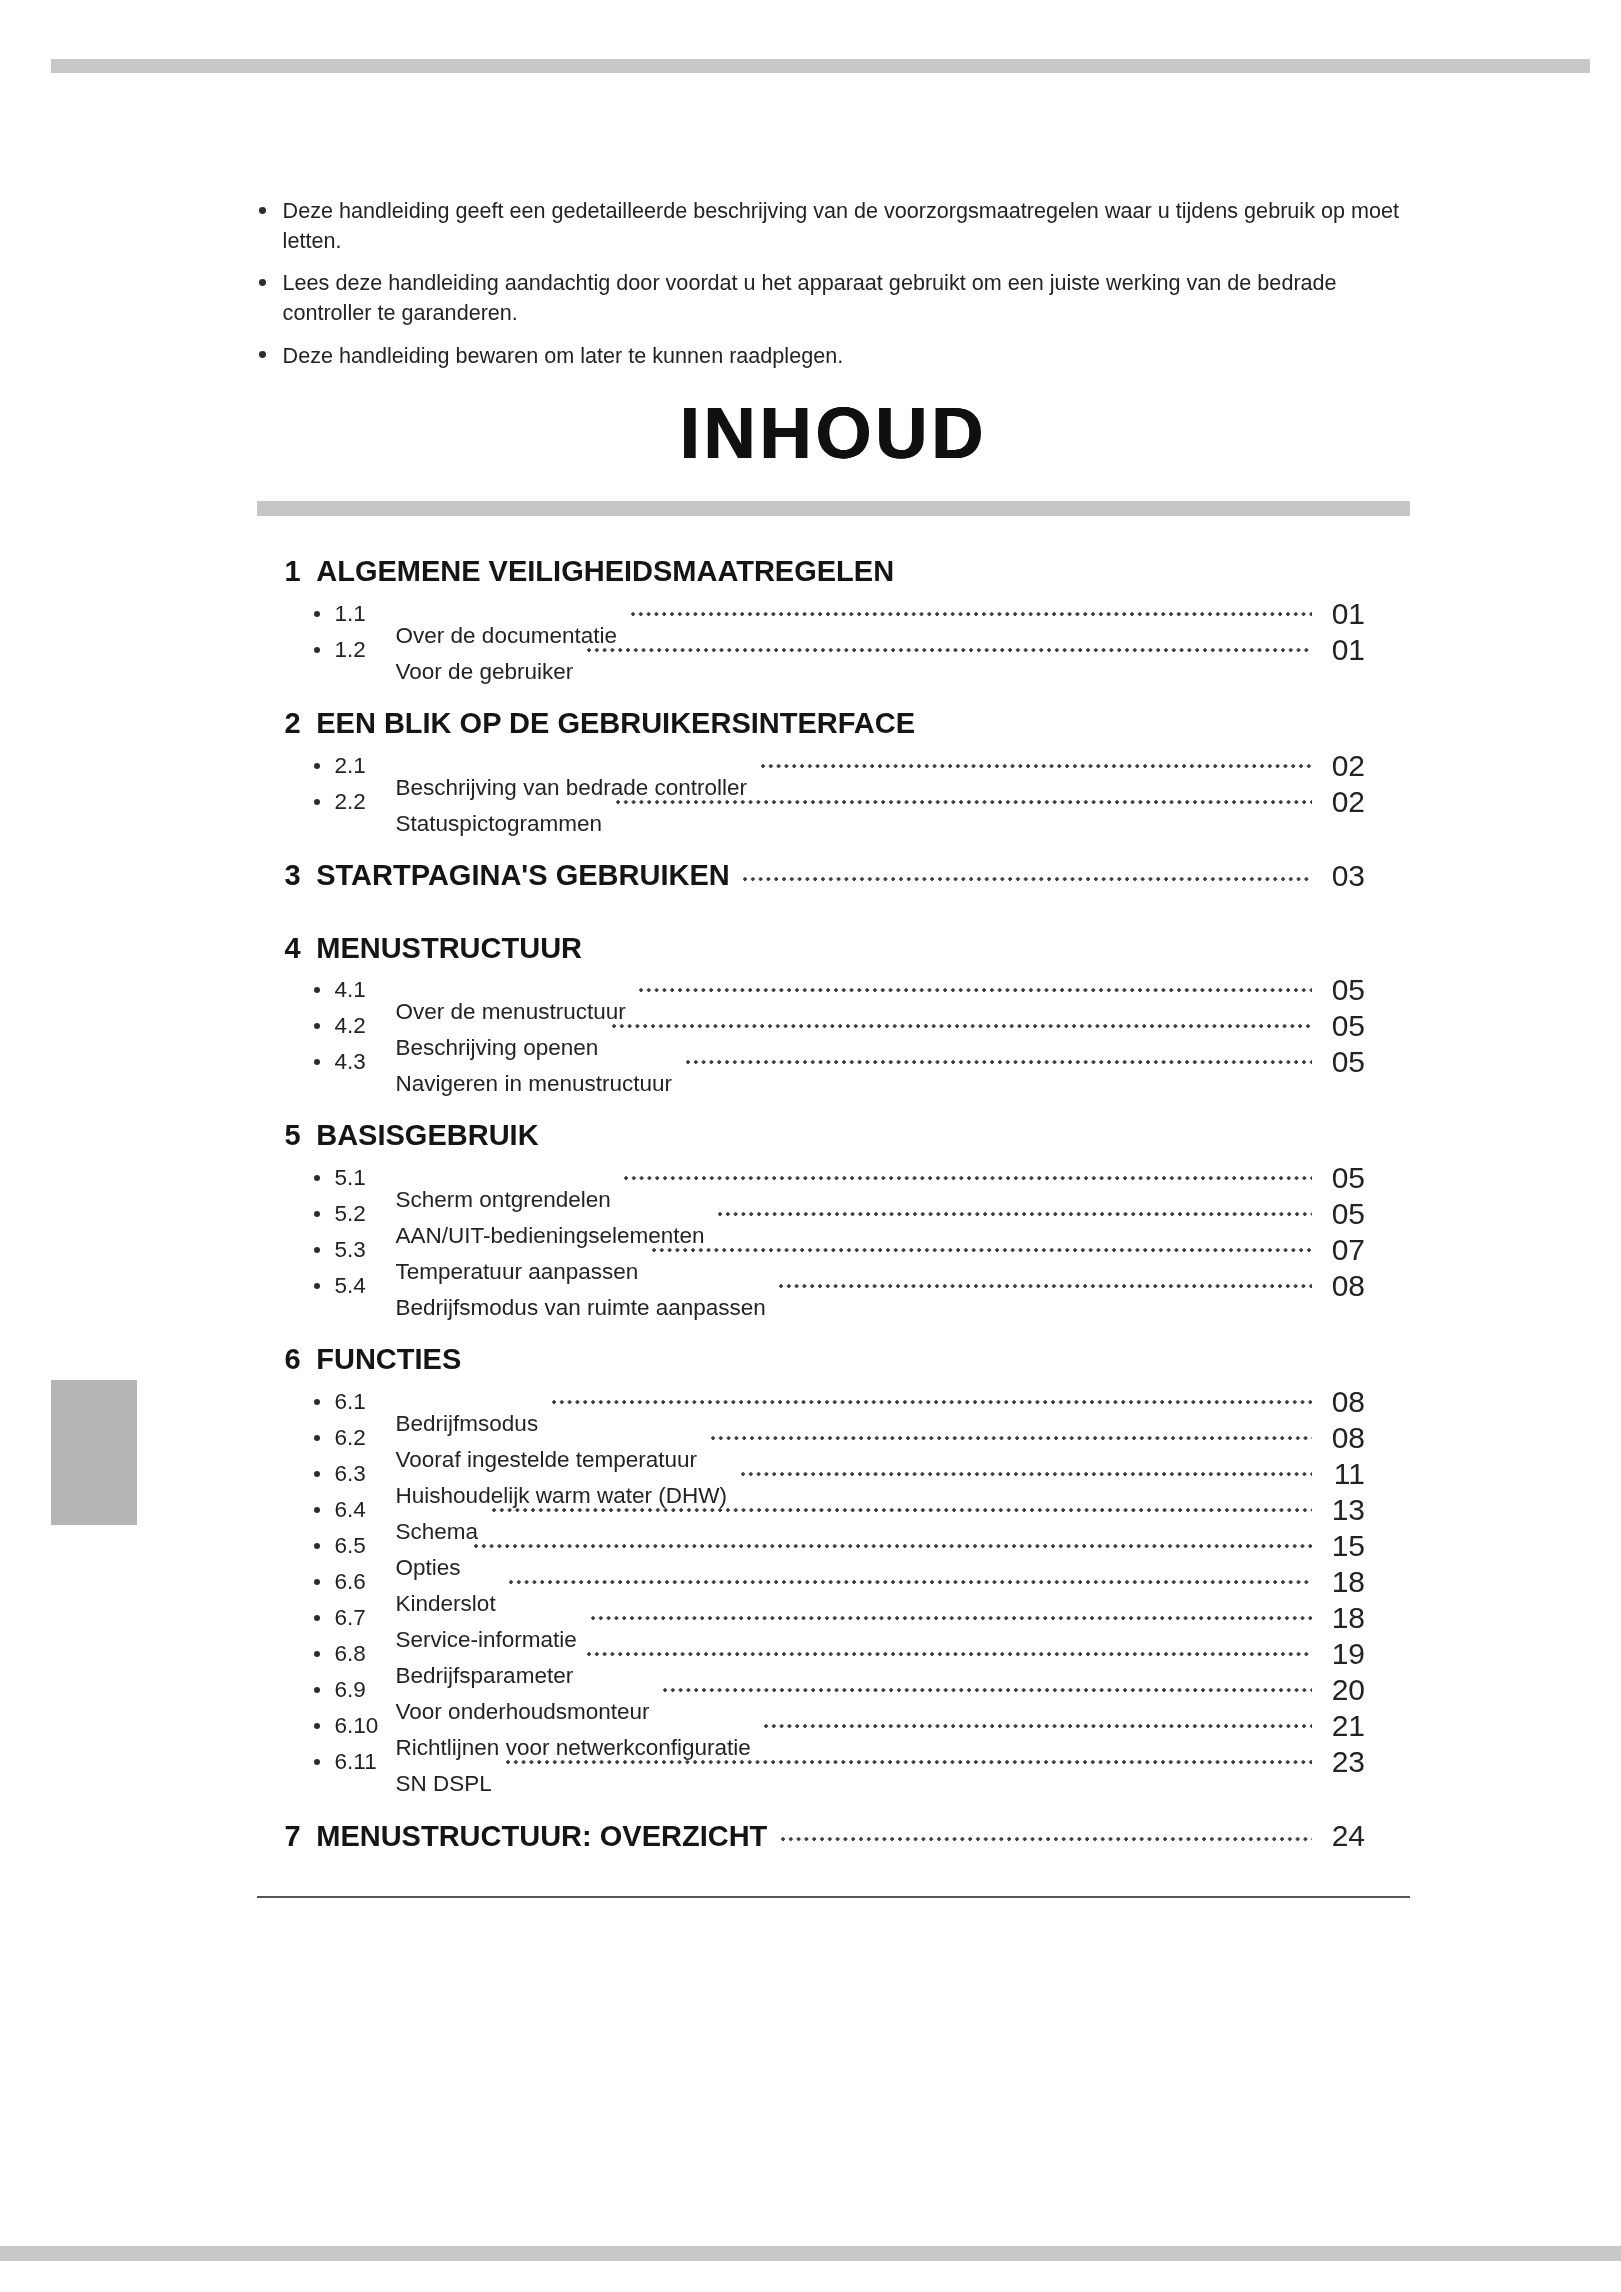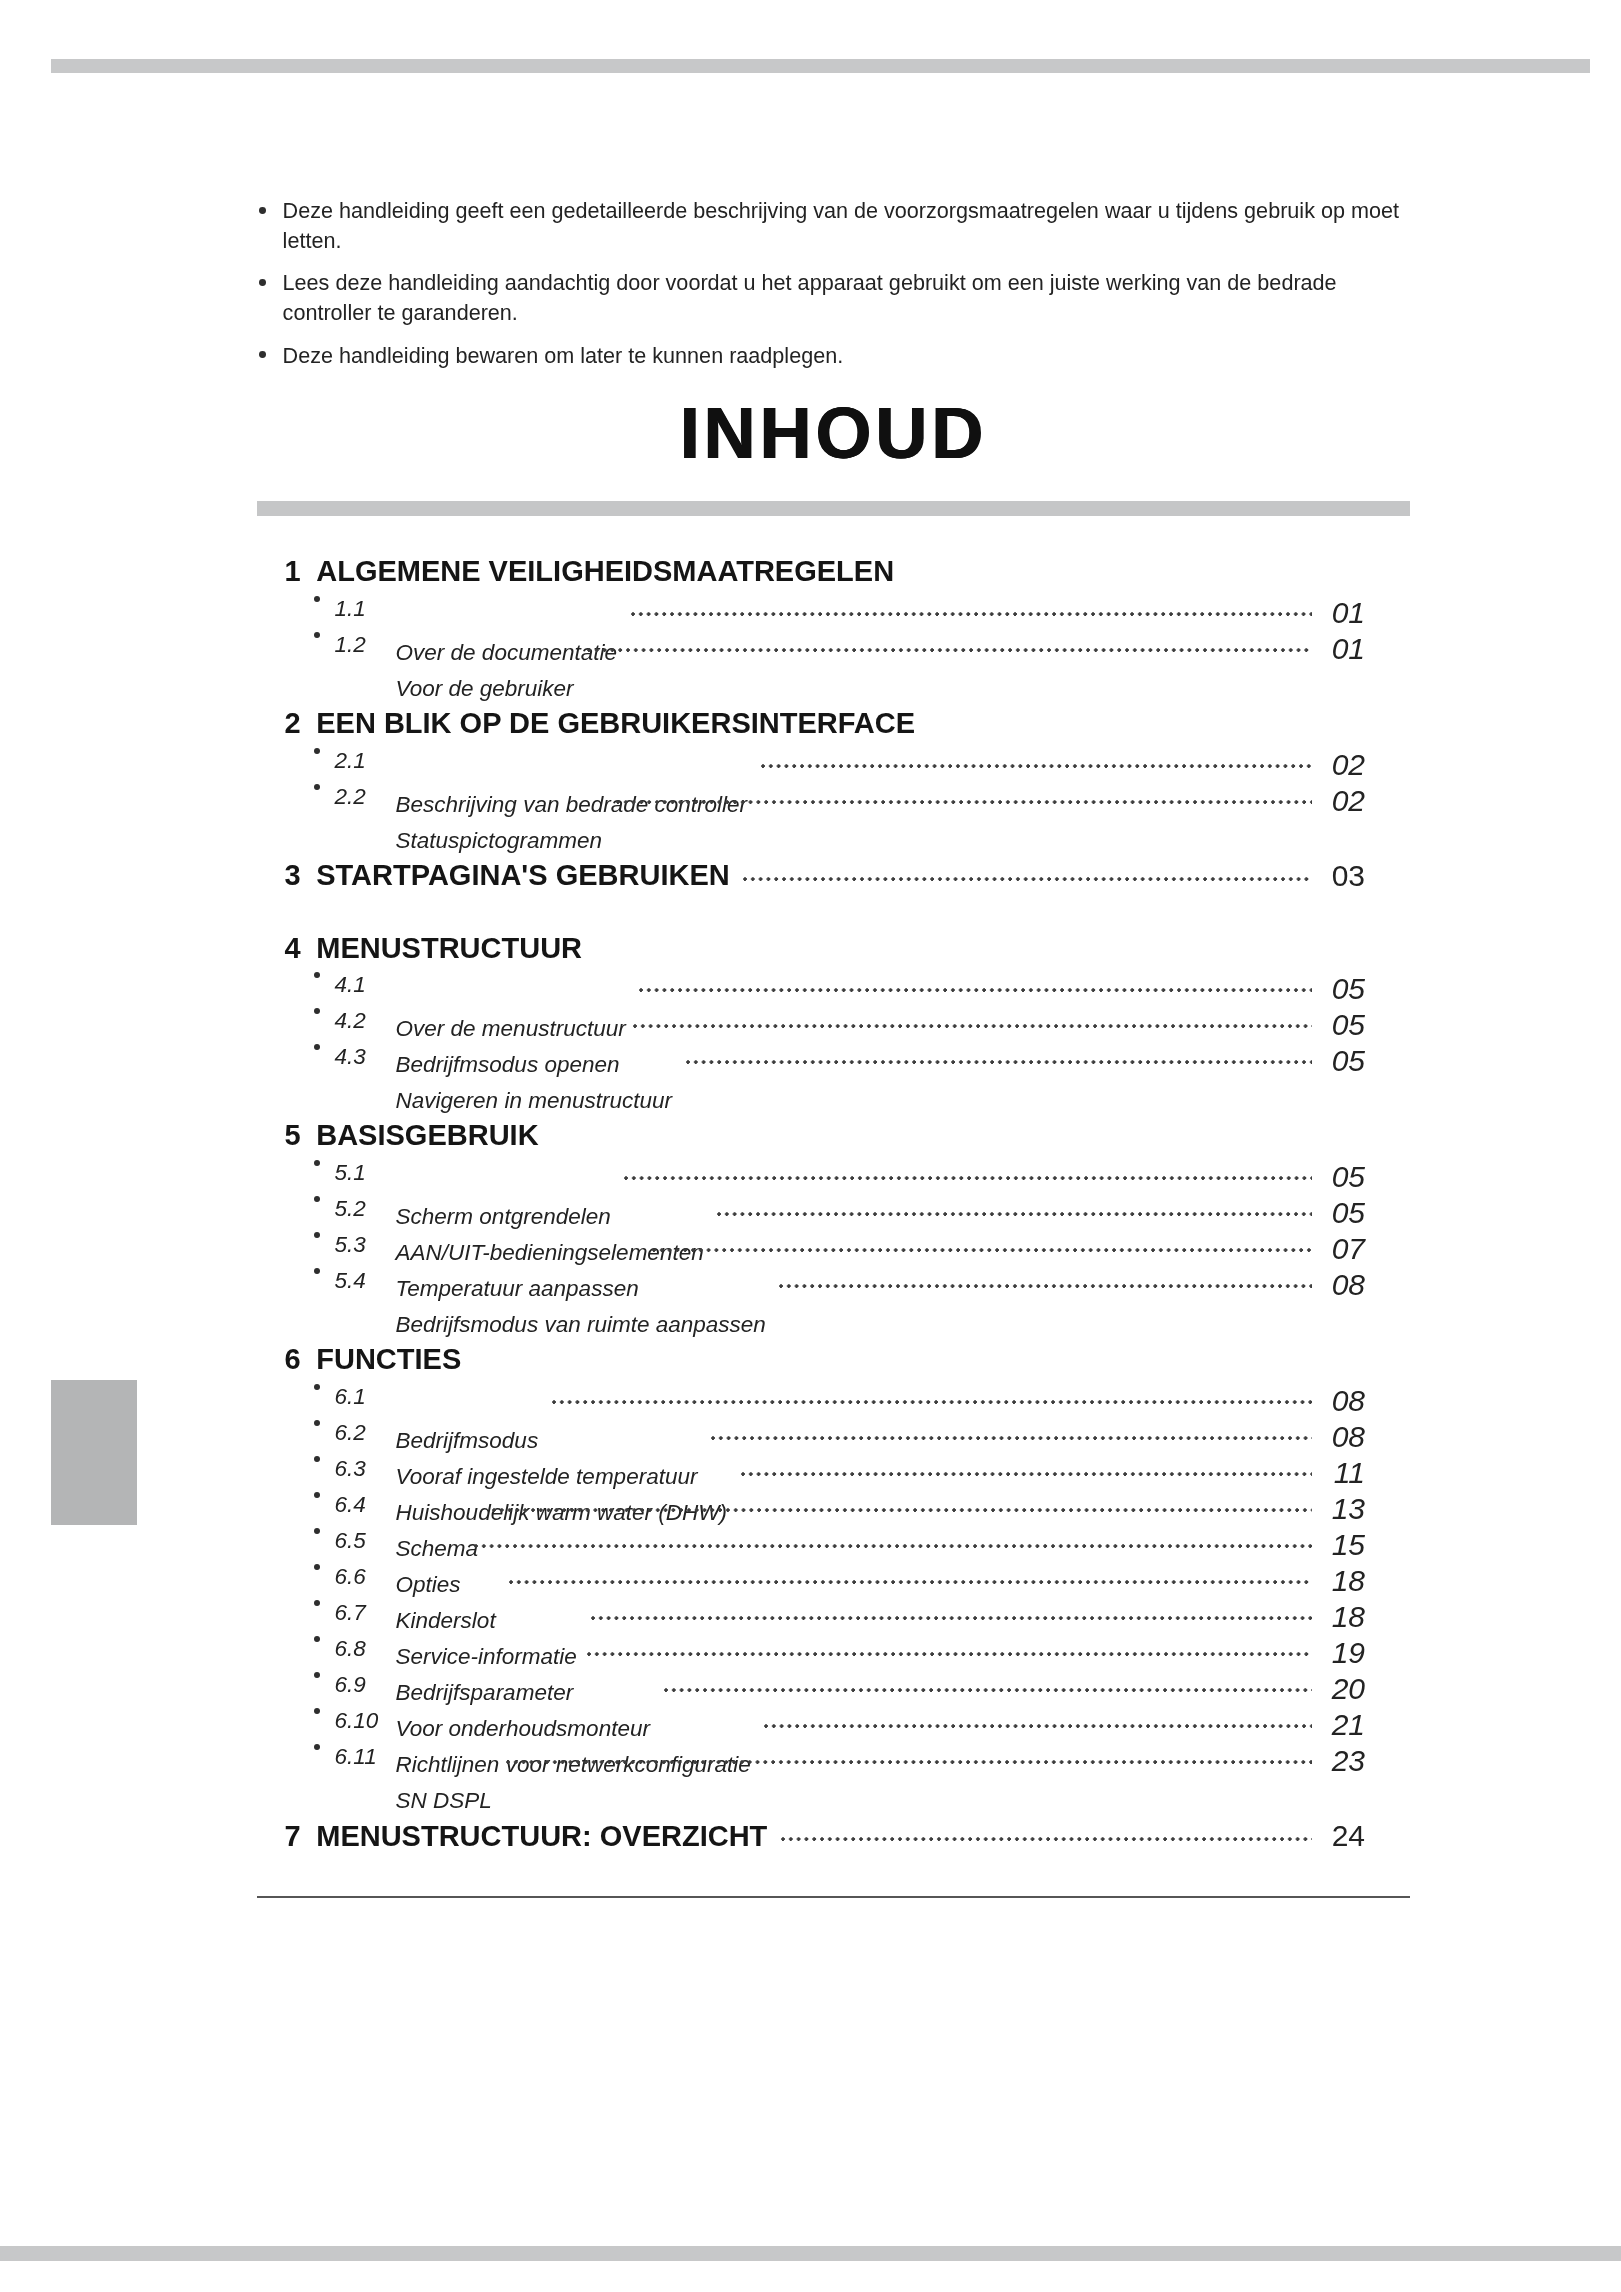--- a/index.html
+++ b/index.html
@@ -67,27 +67,26 @@
     display: flex; align-items: center;
     font-size: 29px; font-weight: bold;
     color: #151515;
     margin: 39px 0 7.8px 27.4px;
     padding-right: 45px;
     white-space: nowrap;
   }
   .sec-num { flex: 0 0 auto; margin-right: 15.7px; }
   .sec-title { flex: 0 0 auto; }
   .toc-item {
-    display: flex; align-items: flex-start;
+    display: flex; align-items: center;
     font-size: 22.5px; color: #232323;
     margin-left: 57px;
     padding-right: 45px;
     height: 36px;
     white-space: nowrap;
-    font-style: italic;
   }
   .item-bullet {
     flex: 0 0 auto;
     width: 5.9px; height: 5.9px; border-radius: 50%;
     background: #2e2e2e;
     margin-right: 14.7px;
   }
   .item-num { flex: 0 0 auto; width: 61px; }
   .item-label { flex: 0 0 auto; margin-top: 44px; }
   .leader {
@@ -187,21 +186,21 @@
       <div class="toc-item">
         <span class="item-bullet"></span>
         <span class="item-num">4.1</span>
         <span class="item-label">Over de menustructuur</span>
         <span class="leader"></span>
         <span class="page-num">05</span>
       </div>
       <div class="toc-item">
         <span class="item-bullet"></span>
         <span class="item-num">4.2</span>
-        <span class="item-label">Bedrijfmsodus openen</span>
+        <span class="item-label">Beschrijving openen</span>
         <span class="leader"></span>
         <span class="page-num">05</span>
       </div>
       <div class="toc-item">
         <span class="item-bullet"></span>
         <span class="item-num">4.3</span>
         <span class="item-label">Navigeren in menustructuur</span>
         <span class="leader"></span>
         <span class="page-num">05</span>
       </div>

